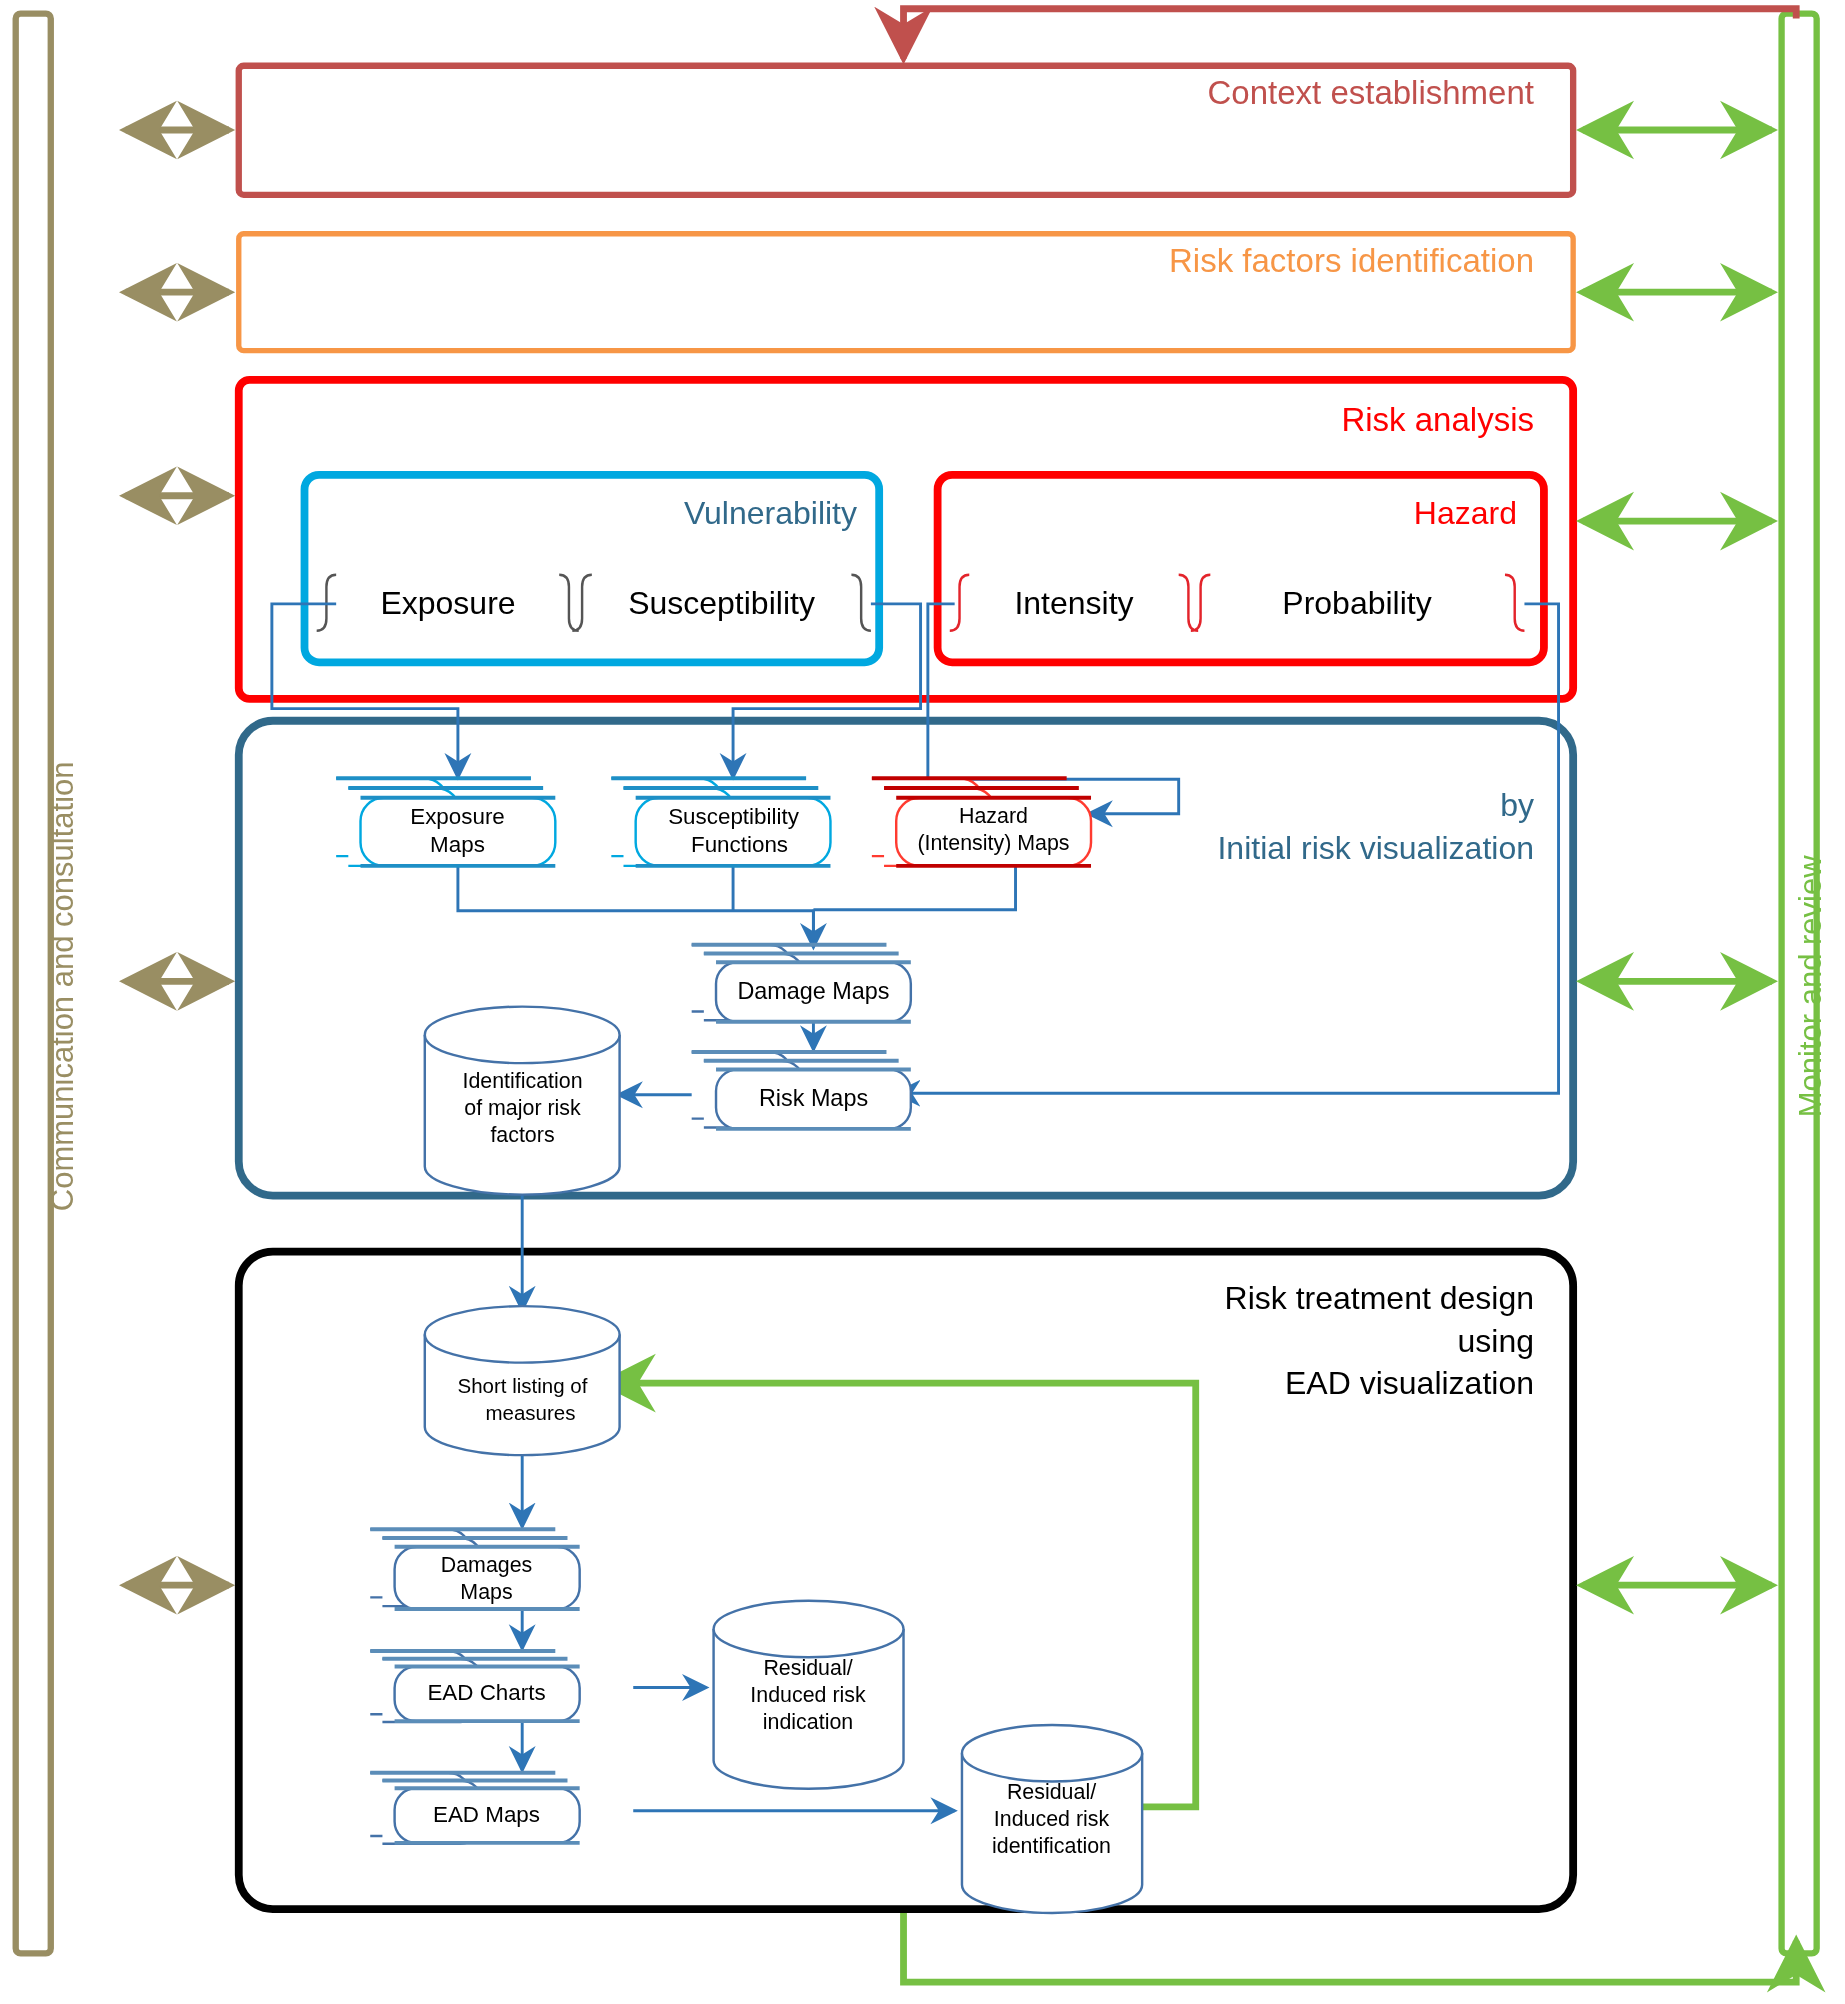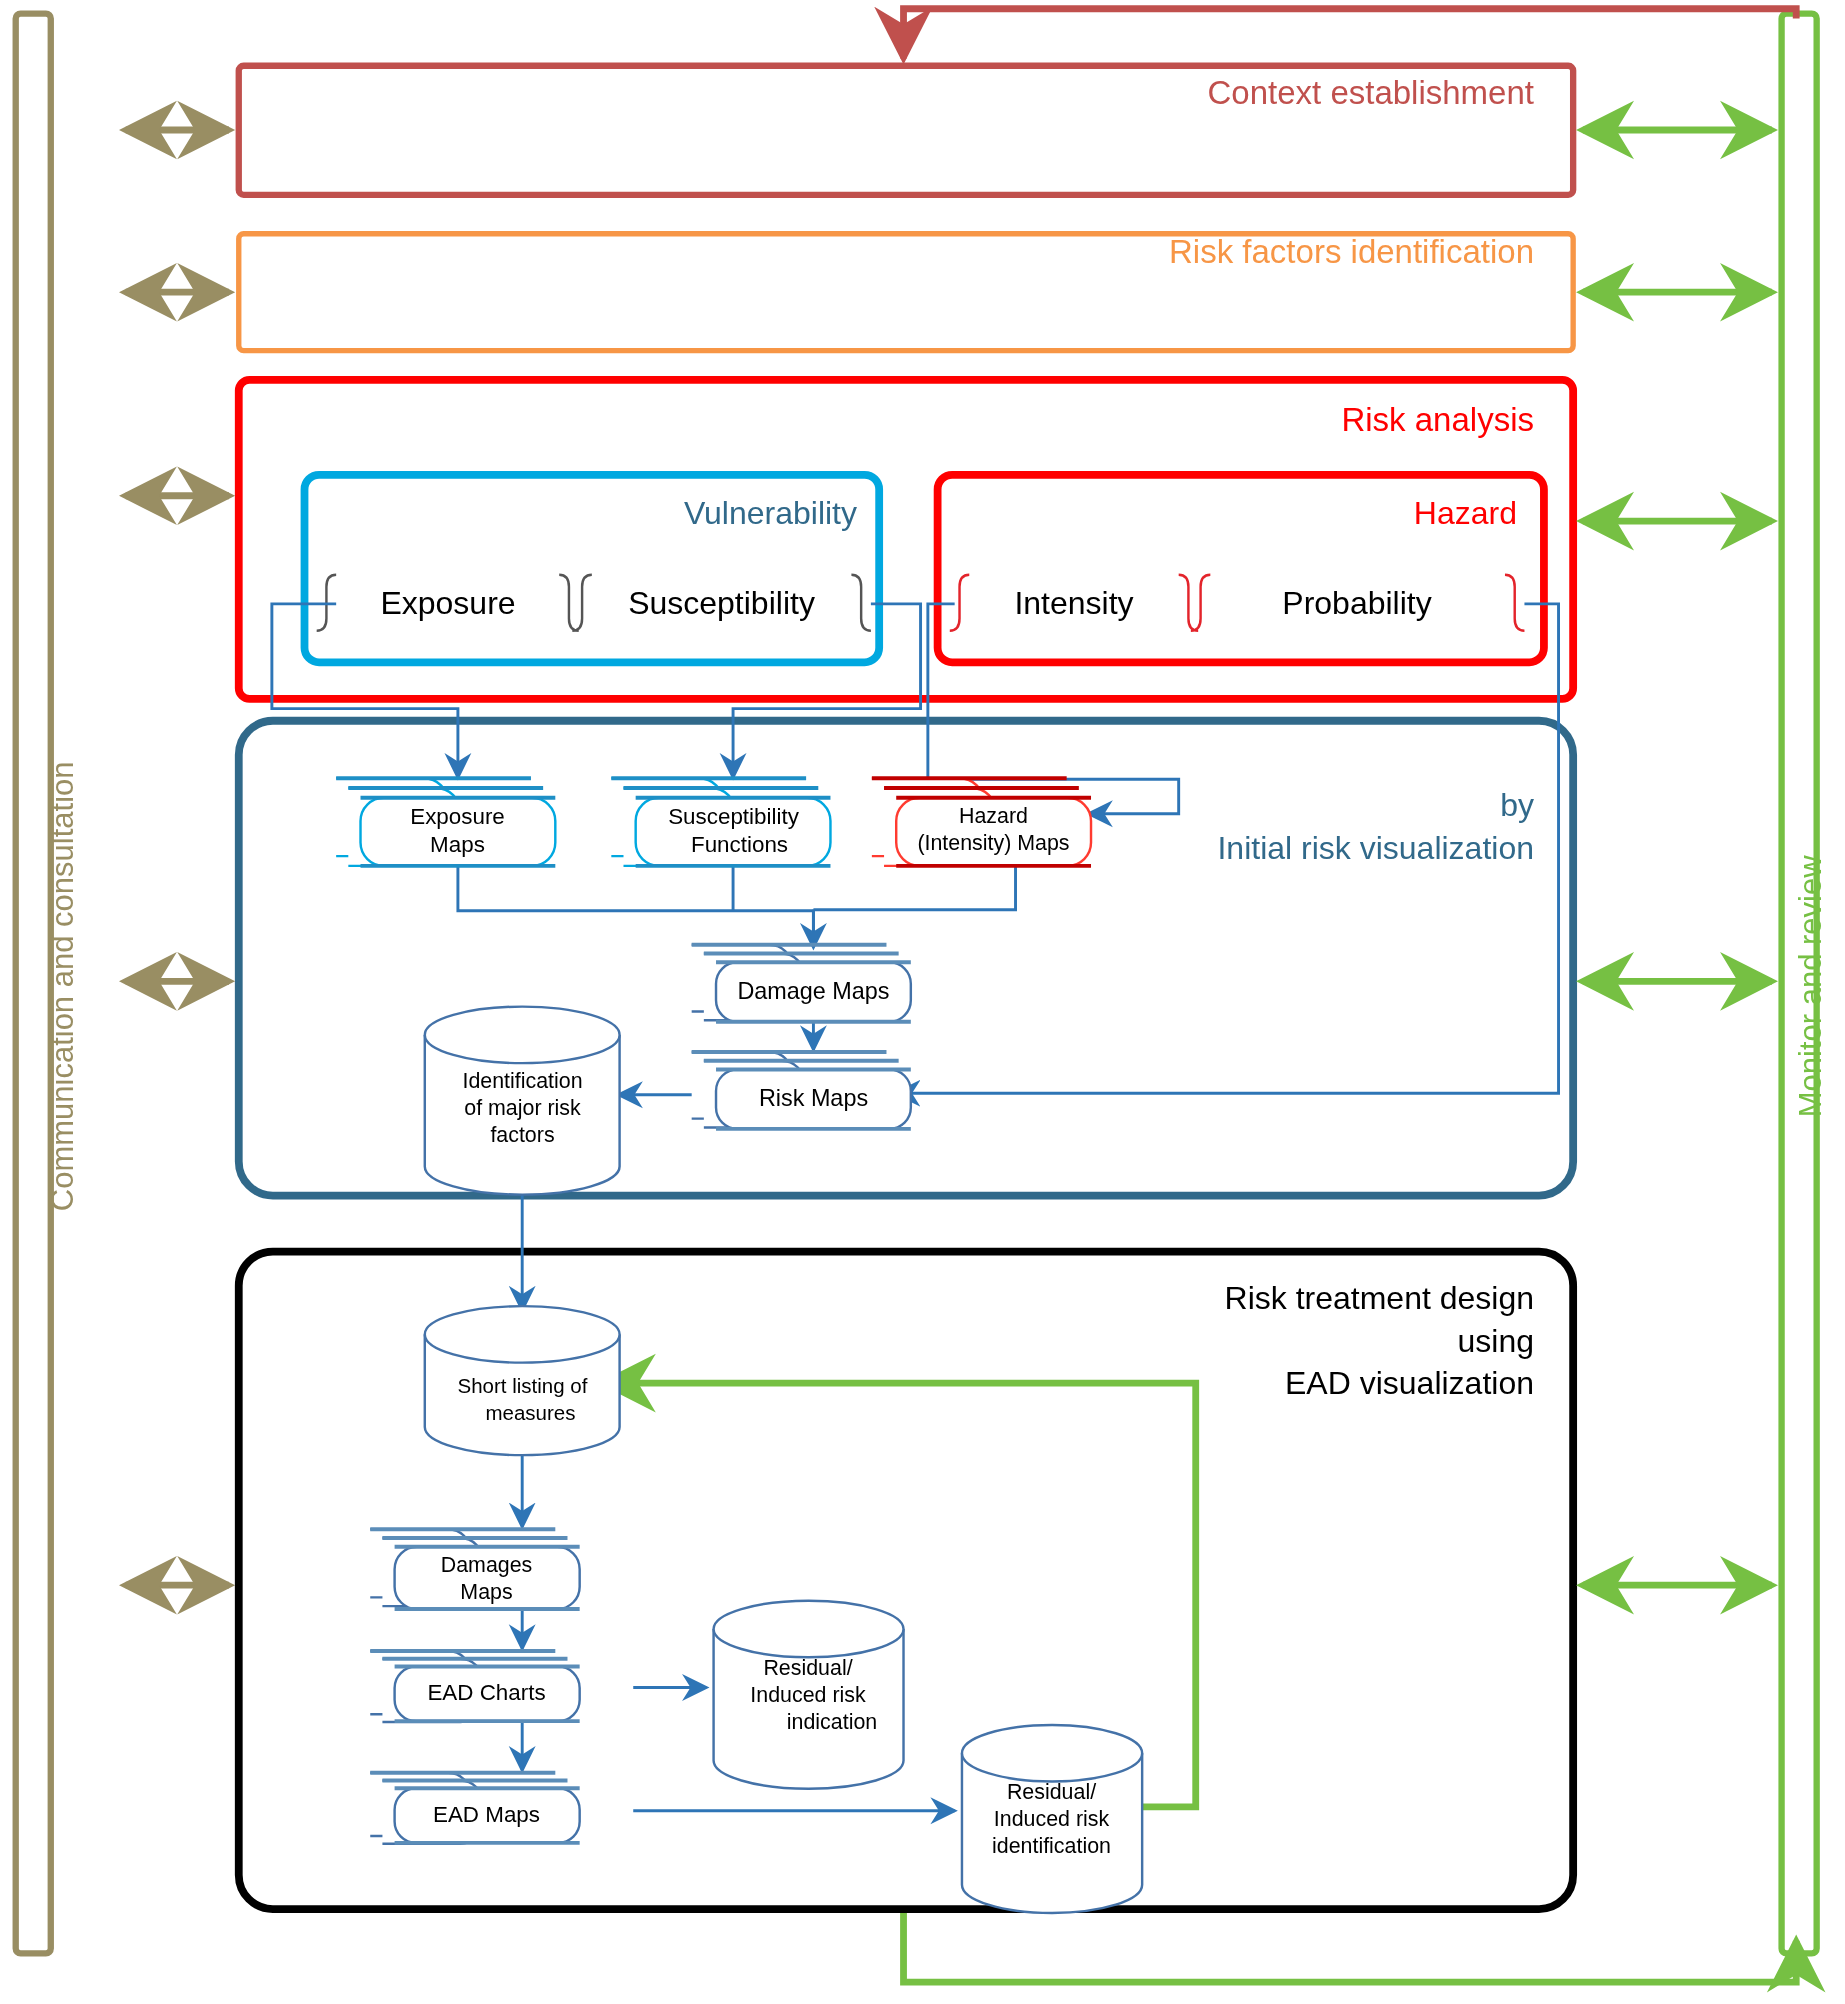--- a/index.html
+++ b/index.html
@@ -217,21 +217,21 @@
   </g>
 
 </svg>
 
 <div class="lbl vert" style="left:-302px;top:969px;width:730px;text-align:center;font-size:31px;color:#998E63;
             transform:rotate(-90deg);">Communication and consultation</div>
 <div class="lbl vert" style="left:1446px;top:969px;width:730px;text-align:center;font-size:31px;color:#76C043;
             transform:rotate(-90deg);">Monitor and review</div>
 
 <div class="lbl" style="left:828px;top:75px;width:706px;text-align:right;font-size:33px;color:#C0504D;">Context establishment</div>
-<div class="lbl" style="left:828px;top:234px;width:706px;text-align:right;font-size:33px;color:#F79646;">Risk factors identification</div>
+<div class="lbl" style="left:828px;top:243px;width:706px;text-align:right;font-size:33px;color:#F79646;">Risk factors identification</div>
 <div class="lbl" style="left:925px;top:402px;width:609px;text-align:right;font-size:33px;color:#FF0000;">Risk analysis</div>
 
 <div class="lbl" style="left:1062px;top:788px;width:472px;text-align:right;font-size:32px;color:#31698A;">by</div>
 <div class="lbl" style="left:1062px;top:831px;width:472px;text-align:right;font-size:32px;color:#31698A;">Initial risk visualization</div>
 
 <div class="lbl" style="left:1062px;top:1281px;width:472px;text-align:right;font-size:32px;color:#000;">Risk treatment design</div>
 <div class="lbl" style="left:1062px;top:1324px;width:472px;text-align:right;font-size:32px;color:#000;">using</div>
 <div class="lbl" style="left:1062px;top:1366px;width:472px;text-align:right;font-size:32px;color:#000;">EAD visualization</div>
 
 <div class="lbl" style="left:341px;top:496px;width:516px;text-align:right;font-size:32px;color:#31698A;">Vulnerability</div>
@@ -264,20 +264,20 @@
 
 <div class="txt-node" style="left:394px;top:1553px;width:185px;height:26px;font-size:21.4px;">Damages</div>
 <div class="txt-node" style="left:394px;top:1580px;width:185px;height:26px;font-size:21.4px;">Maps</div>
 
 <div class="txt-node" style="left:394px;top:1680px;width:185px;height:27px;font-size:22.4px;">EAD Charts</div>
 
 <div class="txt-node" style="left:394px;top:1802px;width:185px;height:27px;font-size:22.4px;">EAD Maps</div>
 
 <div class="txt-node" style="left:713px;top:1656px;width:190px;height:26px;font-size:21.4px;">Residual/</div>
 <div class="txt-node" style="left:713px;top:1683px;width:190px;height:26px;font-size:21.4px;">Induced risk</div>
-<div class="txt-node" style="left:713px;top:1710px;width:190px;height:26px;font-size:21.4px;padding-left:24px;">indication</div>
+<div class="txt-node" style="left:713px;top:1710px;width:190px;height:26px;font-size:21.4px;">indication</div>
 
 <div class="txt-node" style="left:959px;top:1780px;width:185px;height:26px;font-size:21.4px;">Residual/</div>
 <div class="txt-node" style="left:959px;top:1807px;width:185px;height:26px;font-size:21.4px;">Induced risk</div>
 <div class="txt-node" style="left:959px;top:1834px;width:185px;height:26px;font-size:21.4px;">identification</div>
 
 </div>
 
 
 </body></html>

